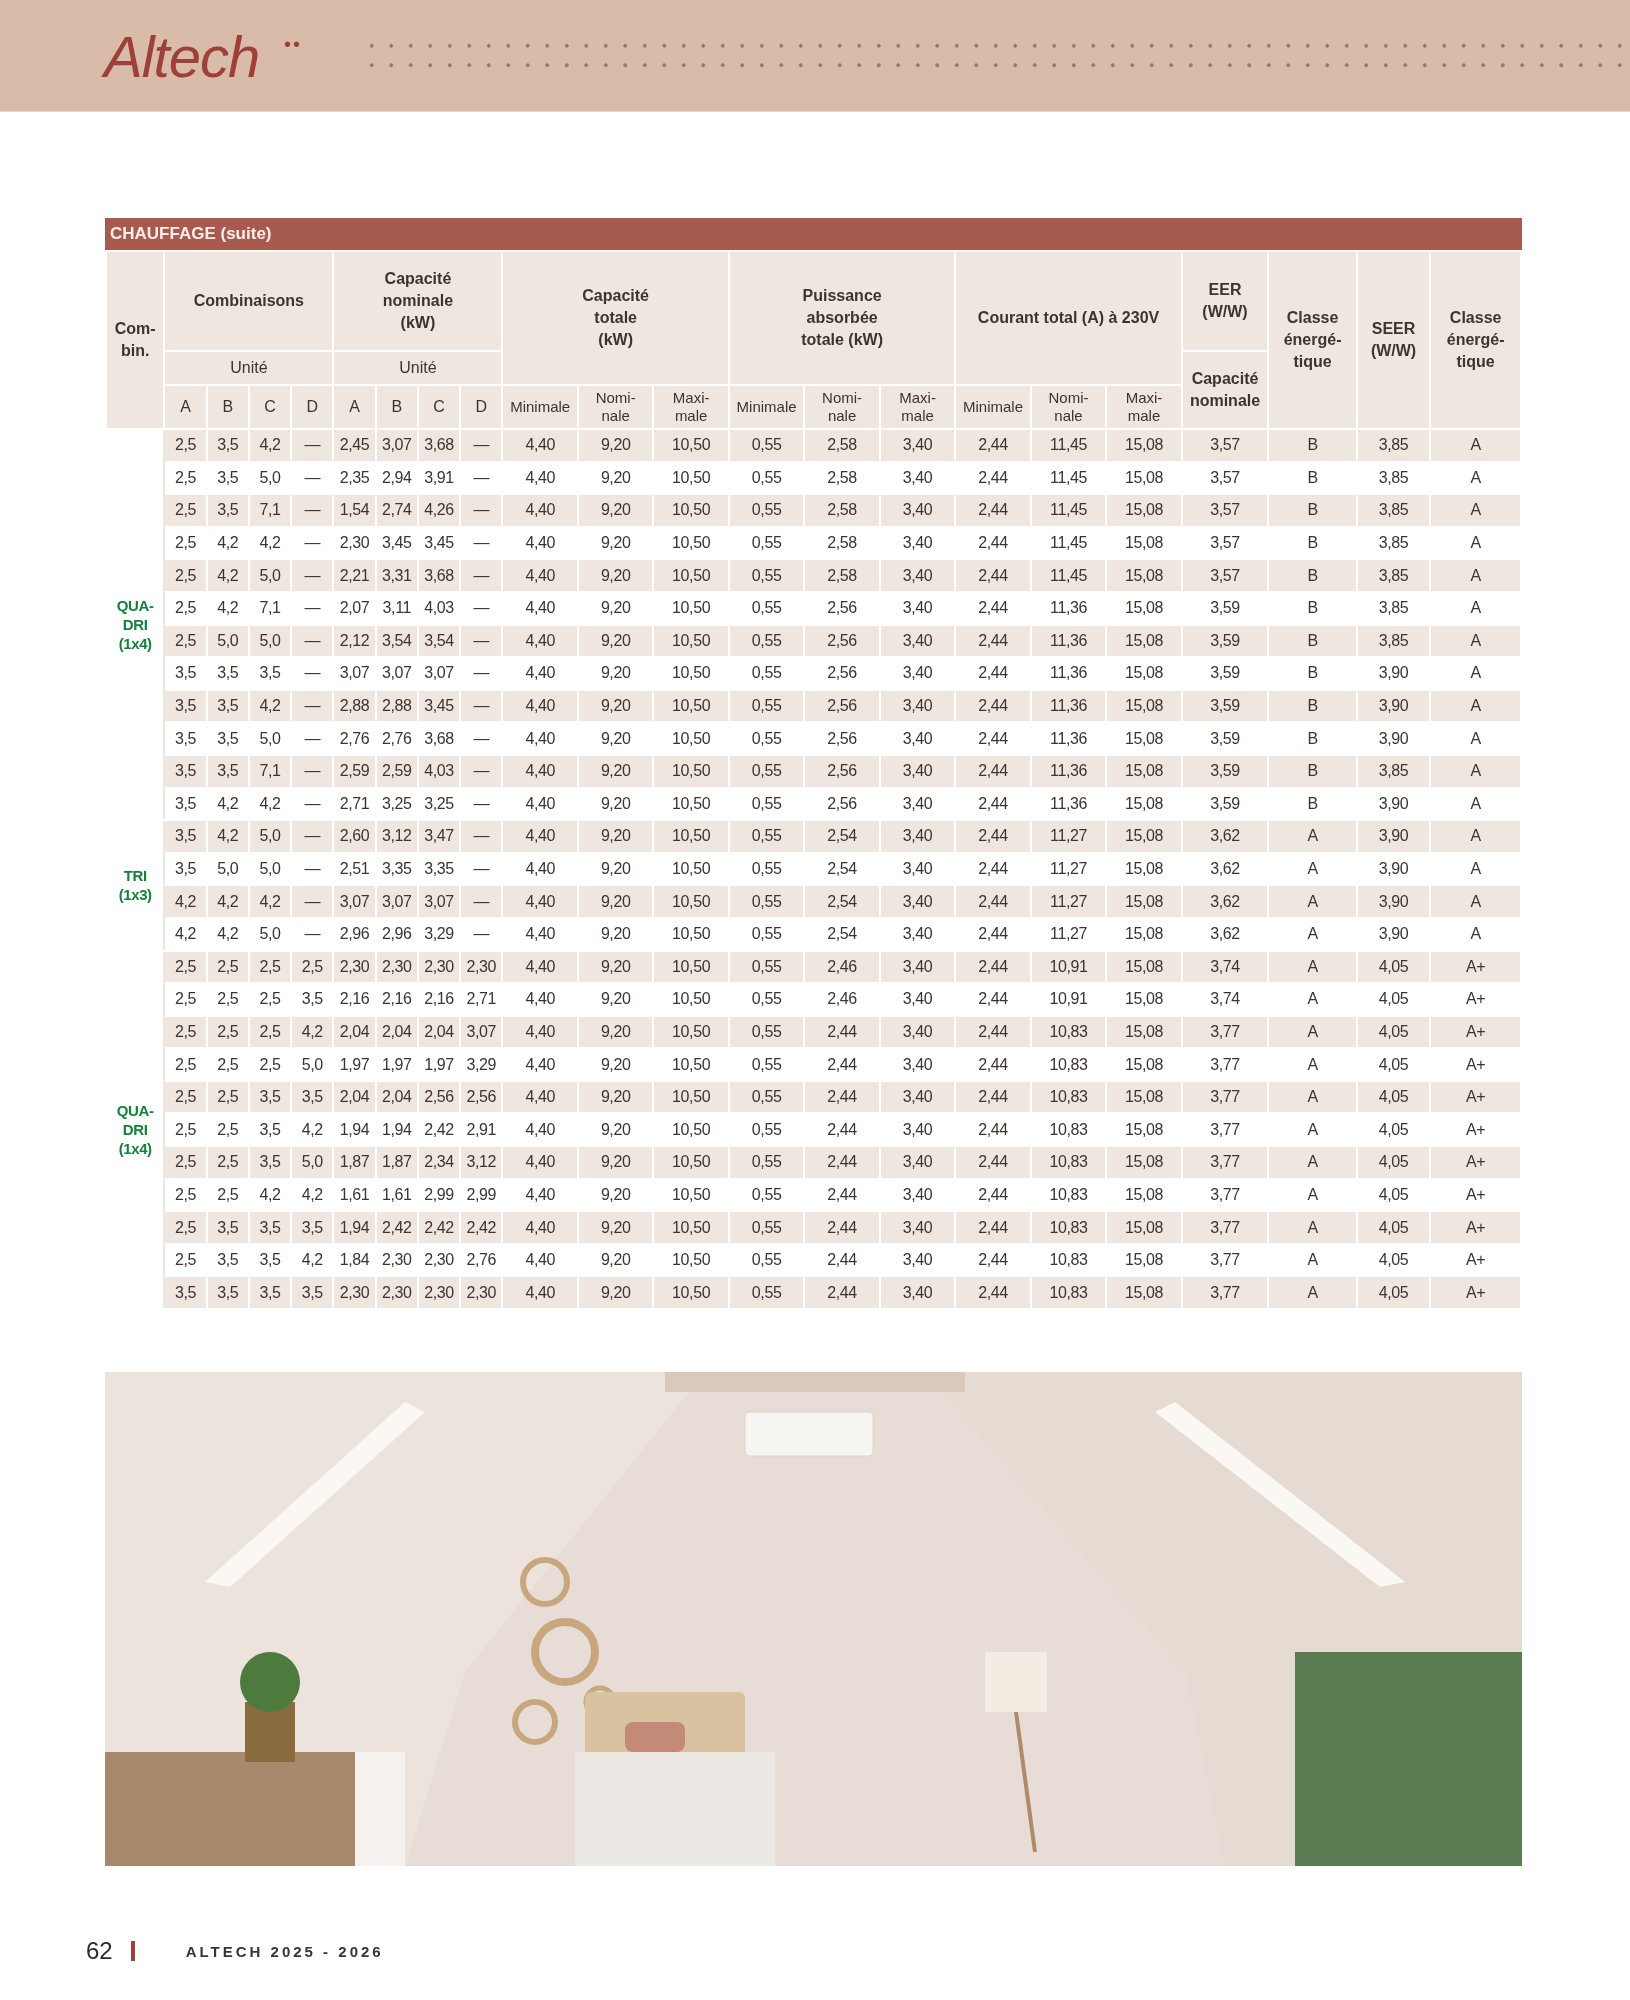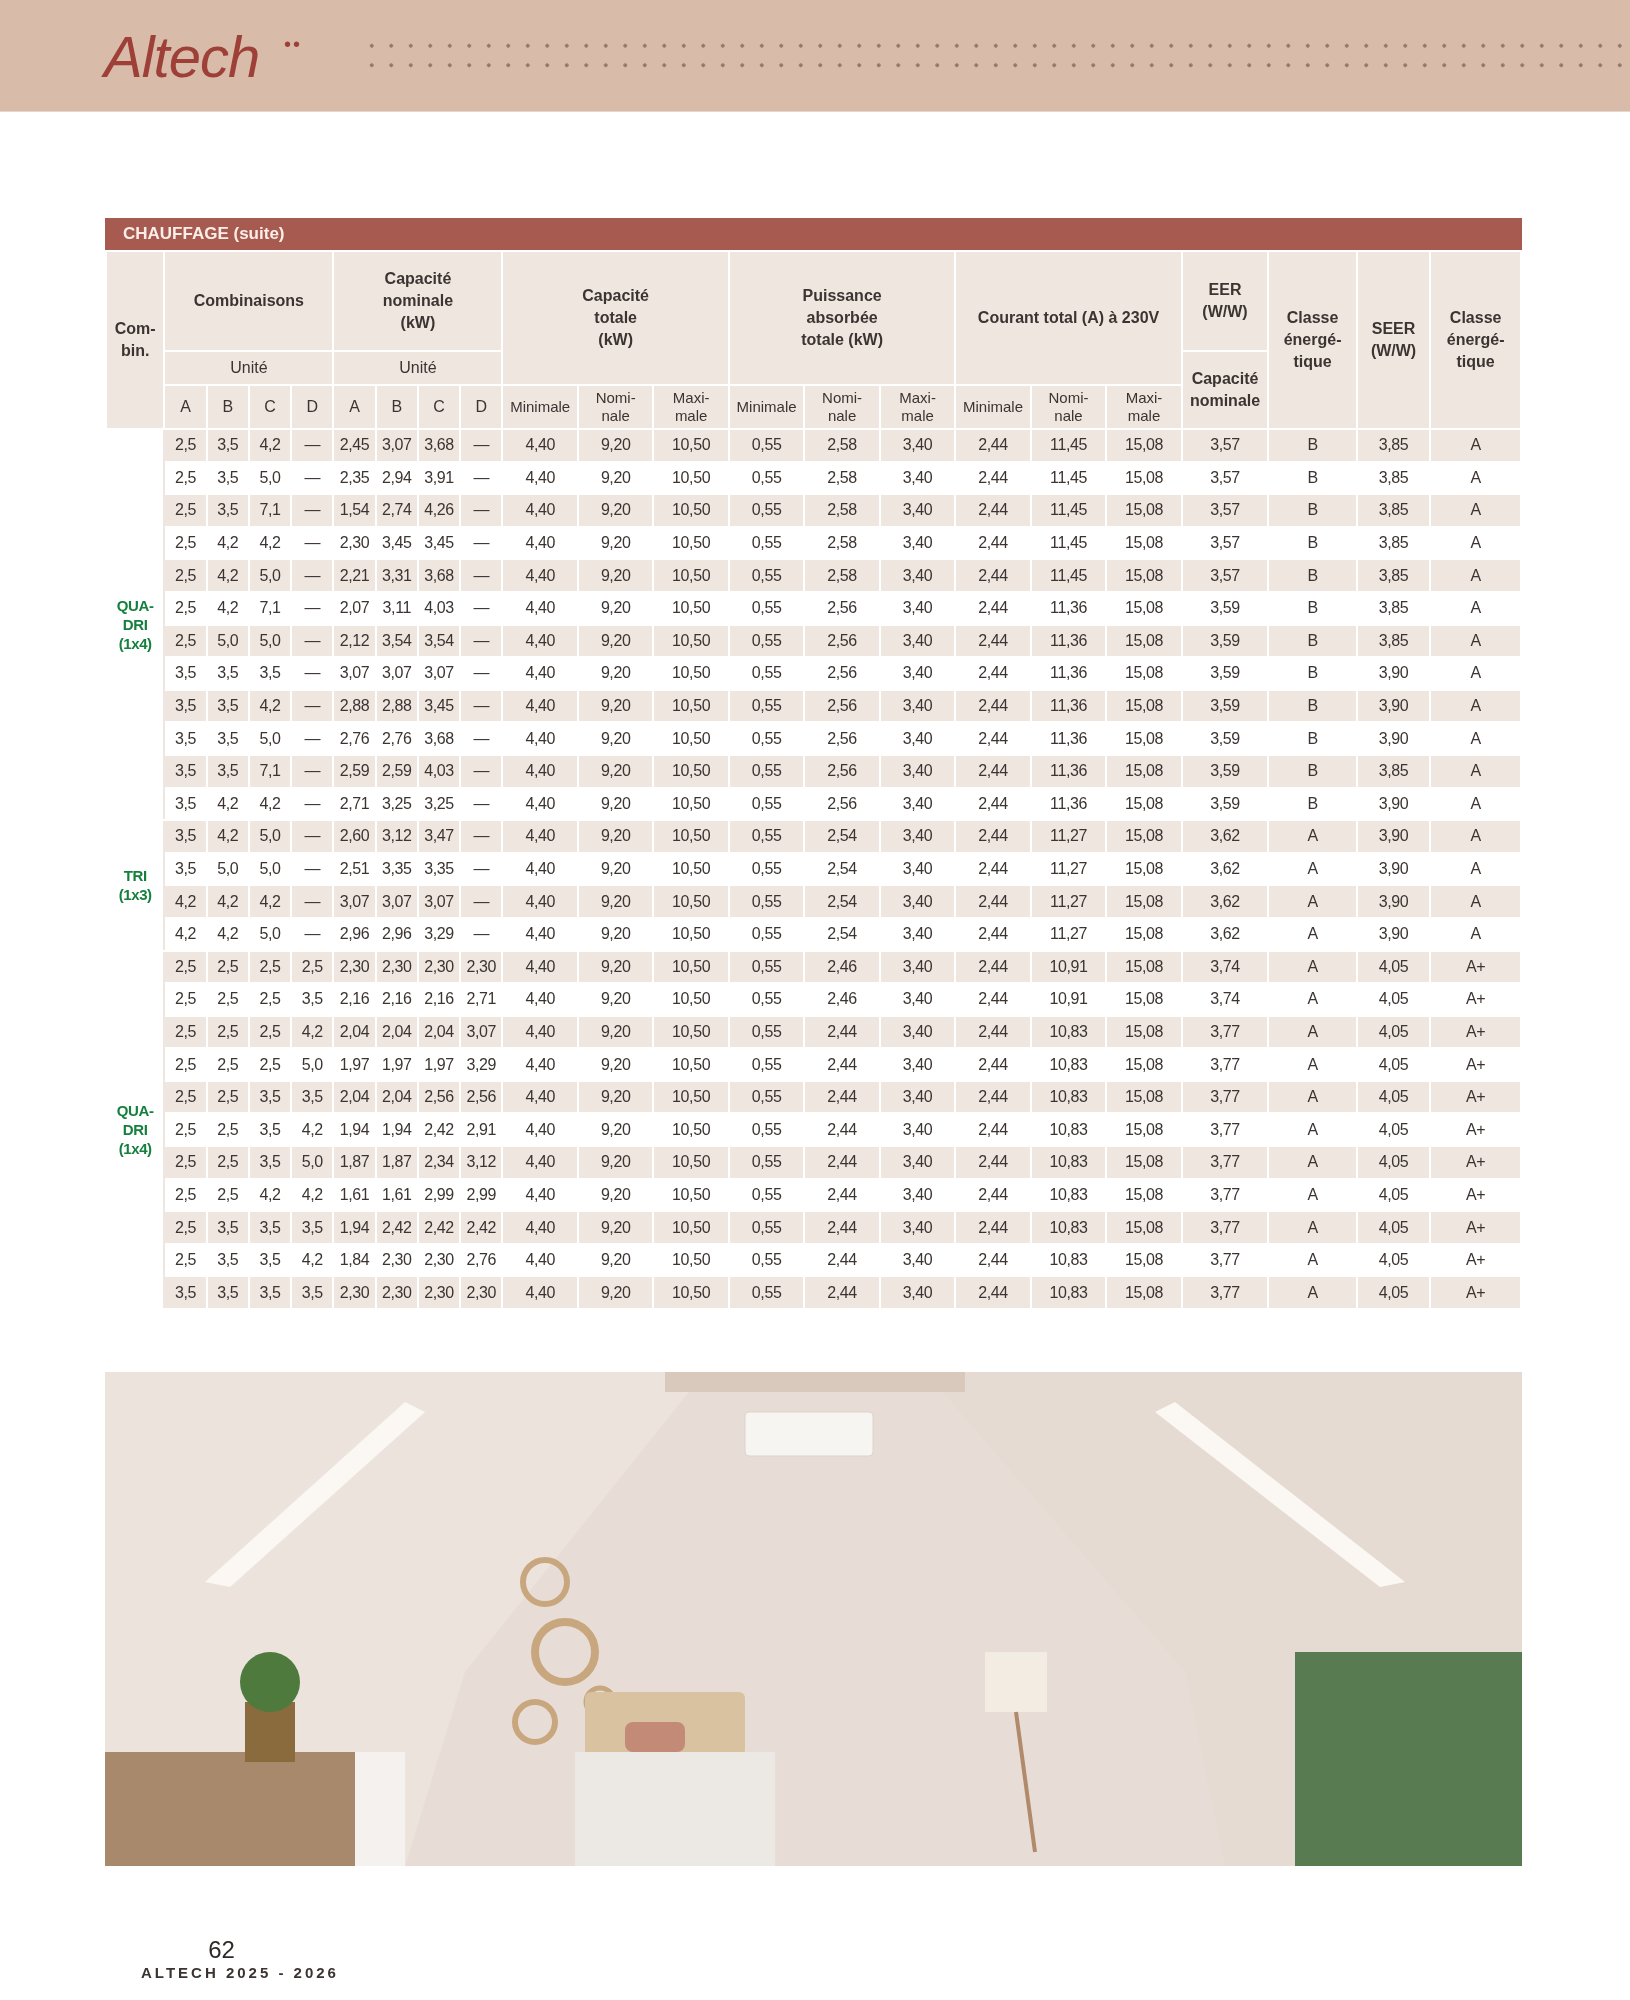--- a/index.html
+++ b/index.html
@@ -10,37 +10,37 @@
     background: #d8bca9; border-bottom: 1px solid #e6d6cb; }
   .logo { position: absolute; left: 104px; top: 22px; font-size: 58px; color: #9e3f38;
     font-family: "Liberation Sans", sans-serif; letter-spacing: -1px; line-height: 70px; font-style: italic; }
   .logo-dots { position: absolute; left: 284px; top: 34px; font-size: 20px; color: #9e3f38; letter-spacing: 2px; line-height: 20px; }
   .dotgrid { position: absolute; left: 362px; top: 36px; width: 1268px; height: 44px;
     background-image: radial-gradient(circle, #8f7a6d 1.6px, transparent 2px);
     background-size: 19.5px 19.5px; background-position: 0 0; }
 
   .table-wrap { position: absolute; left: 105px; top: 218px; width: 1417px; }
   .table-title { height: 32px; background: #a75a50; color: #fbeee8; font-weight: bold;
-    font-size: 17px; line-height: 32px; padding-left: 18px; }
+    font-size: 17px; line-height: 32px; padding-left: 5px; }
   table { border-collapse: collapse; width: 1417px; table-layout: fixed; }
   th, td { border: 2px solid #ffffff; text-align: center; vertical-align: middle;
     font-family: "Liberation Sans", sans-serif; }
   th { background: #efe6e0; font-weight: bold; font-size: 16px; color: #3b3431; line-height: 22px; }
   th.sub { font-weight: normal; font-size: 16px; }
   th.small { font-weight: normal; font-size: 15px; line-height: 18px; }
   td { font-size: 16px; height: 32.6px; color: #3b3431; letter-spacing: -0.4px; }
   tr.odd td { background: #efe6e0; }
   tr.even td { background: #ffffff; }
   td.group { background: #ffffff !important; font-weight: bold; font-size: 15px; line-height: 19px; color: #15803d; border-right: 2px solid #efe6e0; }
   tr.sep td { border-top: 2px solid #efe6e0; }
 
   .photo { position: absolute; left: 105px; top: 1372px; width: 1417px; height: 494px; overflow: hidden;
     background: linear-gradient(180deg, #e9dfd9 0%, #e7ddd6 60%, #d9c6b5 100%); }
 
-  .footer { position: absolute; left: 104px; top: 1936px; height: 30px; display: flex; align-items: center; flex-direction: column; }
+  .footer { position: absolute; left: 86px; top: 1936px; height: 30px; display: flex; align-items: center; }
   .page-num { font-size: 24px; color: #2f2a28; font-weight: normal; }
   .footer-bar { width: 4px; height: 20px; background: #9e3f38; margin: 0 14px 0 18px; }
   .footer-text { font-size: 15px; letter-spacing: 3px; font-weight: bold; color: #3a3330; margin-left: 37px; }
 </style>
 </head>
 <body>
 
 <div class="topbar">
   <div class="logo">Altech</div>
   <div class="logo-dots">••</div>

